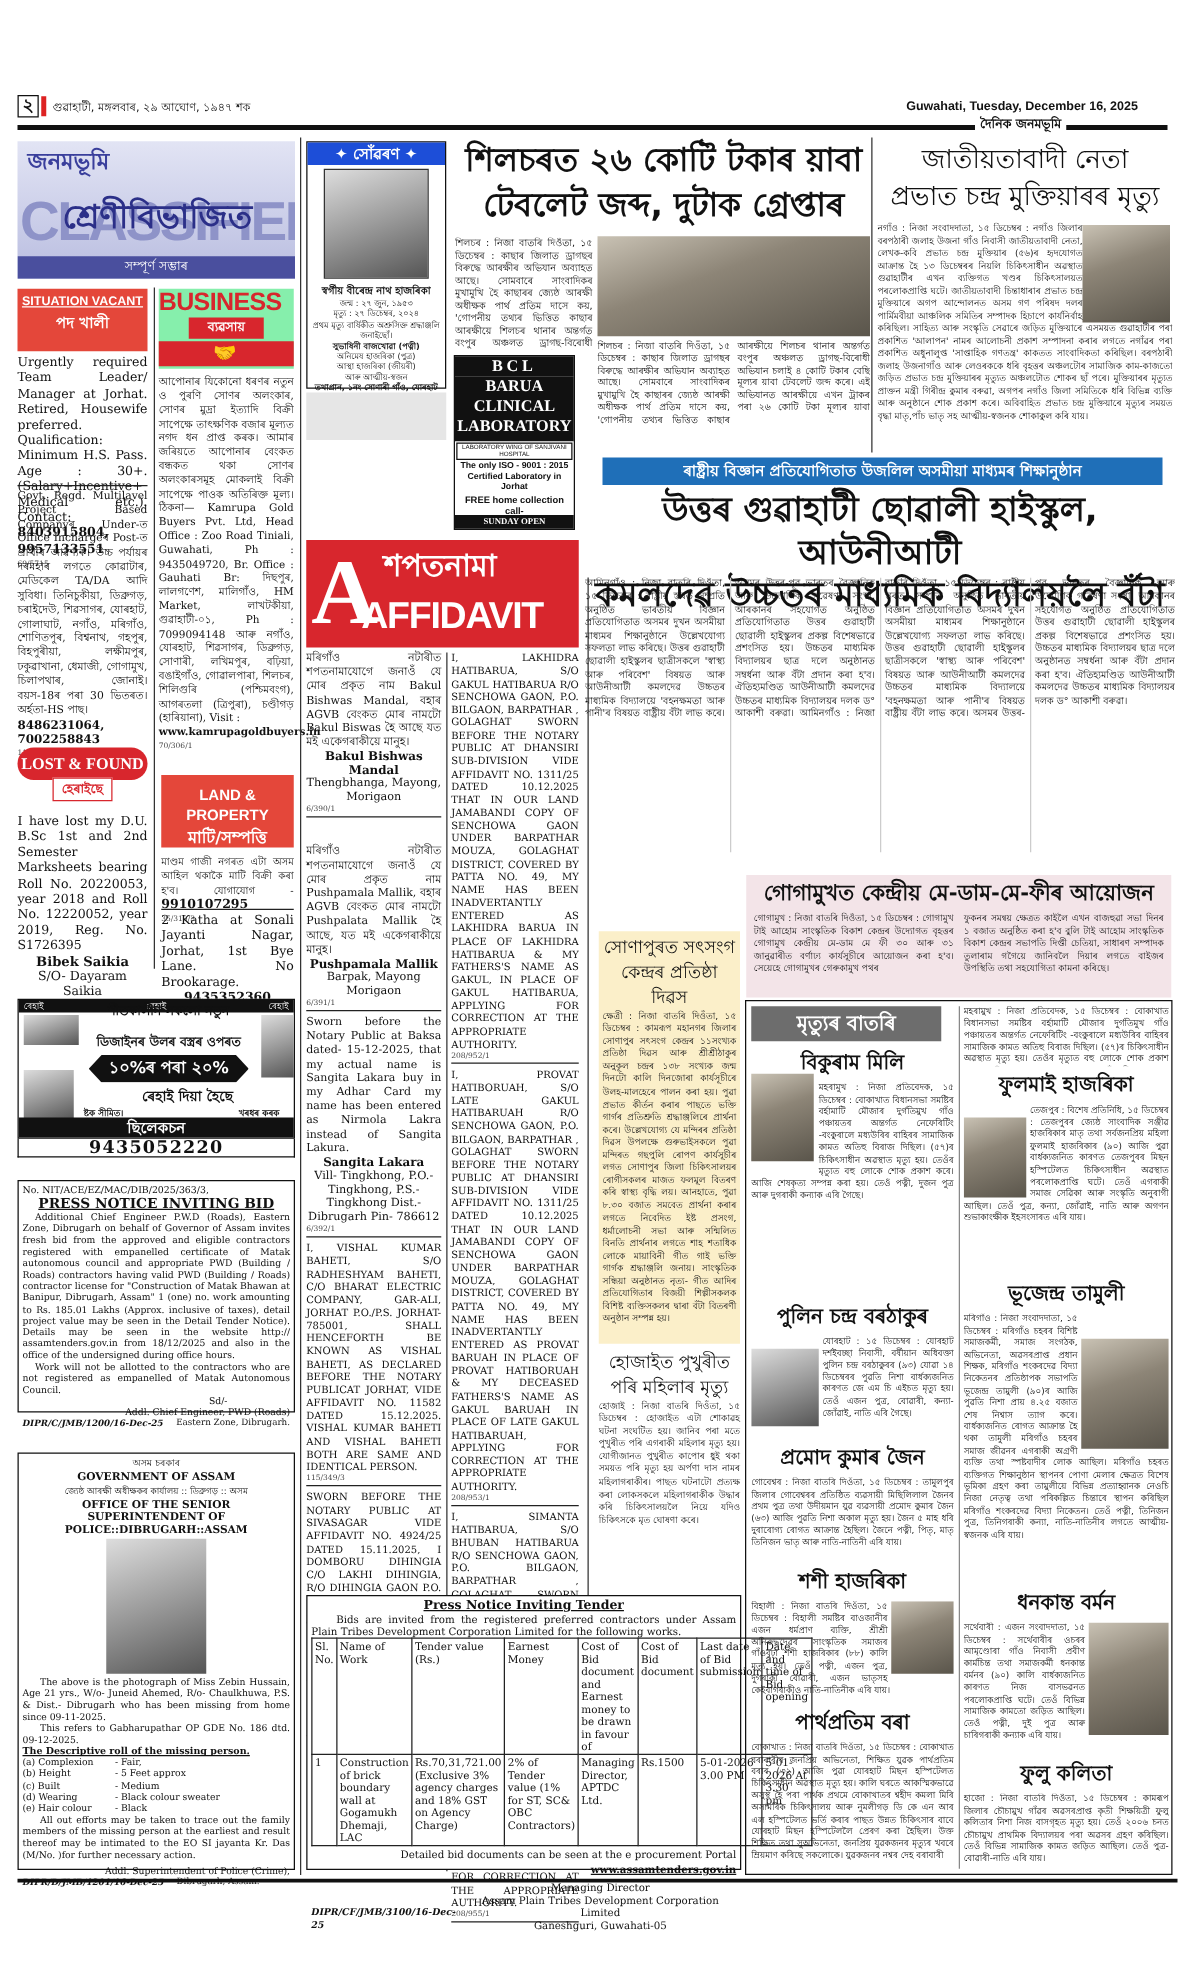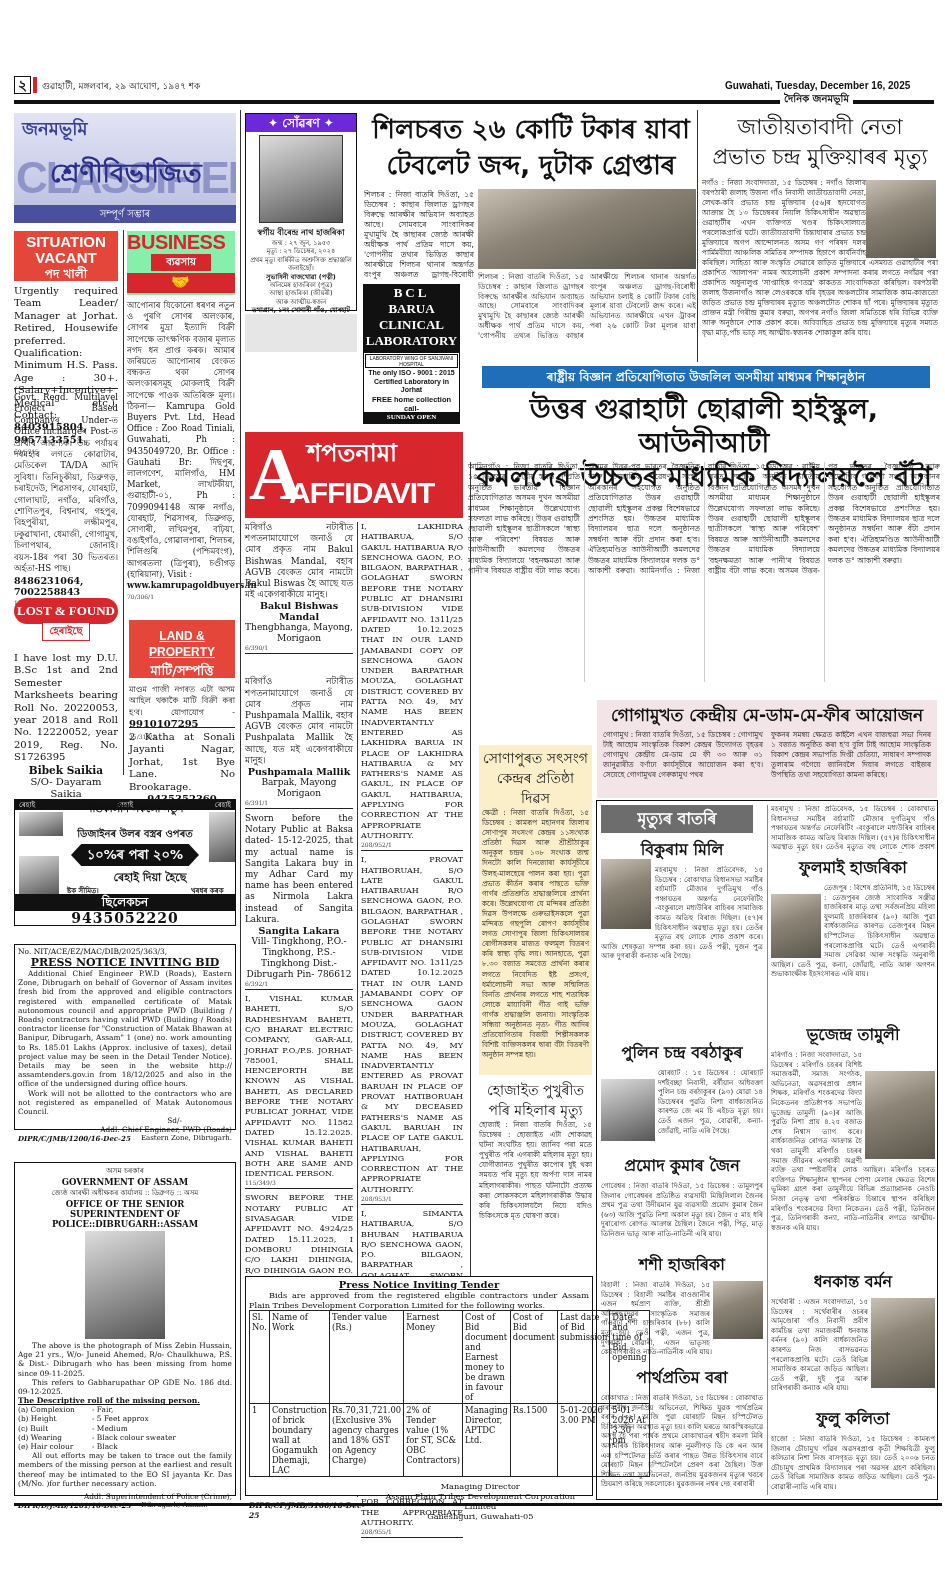--- a/index.html
+++ b/index.html
@@ -31,21 +31,21 @@
 <div class="abs" style="left:780px;top:91px;background:#fff;padding:0 4px;font:bold 10px 'DejaVu Sans',sans-serif">দৈনিক জনমভূমি</div>
 
 <div class="abs" style="left:14px;top:113px;width:222px;height:110px;background:linear-gradient(180deg,#e2e4f4,#b9bde0);overflow:hidden">
   <div class="abs" style="left:2px;top:40px;font:bold 44px 'Liberation Sans',sans-serif;color:#8e93c8;letter-spacing:-2px">CLASSIFIEDS</div>
   <div class="abs" style="left:8px;top:2px;font:bold 18px 'DejaVu Sans',sans-serif;color:#3a3f9c">জনমভূমি</div>
   <div class="abs" style="left:36px;top:40px;font:bold 26px 'DejaVu Sans',sans-serif;color:#2b2f88">শ্ৰেণীবিভাজিত</div>
   <div class="abs" style="left:0;top:92px;width:222px;height:18px;background:#4a4f9e;color:#fff;font:10px 'DejaVu Sans',sans-serif;text-align:center;line-height:18px">সম্পূৰ্ণ সম্ভাৰ</div>
 </div>
 
 <div class="abs banner-red" style="left:14px;top:231px;width:104px;height:50px">
-  <div style="font-size:15px;line-height:16px;padding-top:3px;">SITUATION VACANT</div>
+  <div style="font-size:10px;line-height:16px;padding-top:3px;text-decoration:underline">SITUATION VACANT</div>
   <div style="font:bold 12px 'DejaVu Sans',sans-serif;line-height:16px">পদ খালী</div>
 </div>
 <div class="abs tb" style="left:14px;top:285px;width:104px">
   <div>Urgently required Team Leader/ Manager at Jorhat. Retired, Housewife preferred. Qualification: Minimum H.S. Pass. Age : 30+. (Salary+Incentive+ Medical etc.). Contact:</div>
   <div class="bold">8403915804, 9957133551</div>
   <div class="sm">69/5715</div>
 </div>
 <div class="abs hr" style="left:14px;top:388px;width:104px"></div>
 <div class="abs t" style="left:14px;top:392px;width:104px;font-size:8.6px">
   <div>Govt. Regd. Multilavel Project Based Companyৰ Under-ত Office Inchargeৰ Post-ত প্ৰাৰ্থীৰ আৱশ্যক। উচ্চ পৰ্যায়ৰ দৰমহাৰ লগতে কোৱাটাৰ, মেডিকেল TA/DA আদি সুবিধা। তিনিচুকীয়া, ডিব্ৰুগড়, চৰাইদেউ, শিৱসাগৰ, যোৰহাট, গোলাঘাট, নগাঁও, মৰিগাঁও, শোণিতপুৰ, বিশ্বনাথ, গহপুৰ, বিহপুৰীয়া, লক্ষীমপুৰ, ঢকুৱাখানা, ধেমাজী, গোগামুখ, চিলাপথাৰ, জোনাই। বয়স-18ৰ পৰা 30 ভিতৰত। অৰ্হতা-HS পাছ।</div>
@@ -75,21 +75,21 @@
 <div class="abs tb" style="left:14px;top:652px;width:104px">
   <div>I have lost my D.U. B.Sc 1st and 2nd Semester Marksheets bearing Roll No. 20220053, year 2018 and Roll No. 12220052, year 2019, Reg. No. S1726395</div>
   <div class="bold ctr" style="font-size:10.5px">Bibek Saikia</div>
   <div class="ctr">S/O- Dayaram Saikia</div>
   <div class="ctr">Rongdoi Daw Gaon,</div>
   <div class="ctr" style="font-size:9px">P.O. Bahona, Jorhat-785101</div>
   <div class="sm">117/351/1</div>
 </div>
 
 <div class="abs banner-red" style="left:129px;top:620px;width:106px;height:58px">
-  <div style="font-size:12px;line-height:16px;padding-top:8px;text-decoration:underline">LAND &amp; PROPERTY</div>
+  <div style="font-size:12px;line-height:16px;padding-top:8px;">LAND &amp; PROPERTY</div>
   <div style="font:bold 13px 'DejaVu Sans',sans-serif;line-height:22px">মাটি/সম্পত্তি</div>
 </div>
 <div class="abs t" style="left:129px;top:684px;width:106px;font-size:8px">
   <span>মাণ্ডম গাজী নগৰত এটা অসম আহিল থকাকৈ মাটি বিক্ৰী কৰা হ'ব। যোগাযোগ -</span>
   <span class="bold" style="font-size:10px">9910107295</span>
   <div class="sm">35/319/3</div>
 </div>
 <div class="abs hr" style="left:129px;top:727px;width:106px"></div>
 <div class="abs tb" style="left:129px;top:731px;width:106px">
   <div>2 Katha at Sonali Jayanti Nagar, Jorhat, 1st Bye Lane. No Brookarage.</div>
@@ -164,21 +164,21 @@
   <div style="font-size:7.4px;text-align:right;margin-top:4px">Addl. Superintendent of Police (Crime),</div>
   <div style="font-size:7px;display:flex;gap:10px">
       <i class="bold">DIPR/D/JMB/1201/16-Dec-25</i>
       <span>Dibrugarh, Assam.</span>
     </div>
 </div>
 
 <div class="vline" style="left:240px;top:110px;height:1390px"></div>
 
 <div class="abs" style="left:245px;top:113px;width:112px;height:198px;border:1px solid #111">
-  <div class="head-bn" style="background:#6d28d9;color:#fff;font-size:12px;line-height:18px">
+  <div class="head-bn" style="background:#1d4ed8;color:#fff;font-size:12px;line-height:18px">
     <span>✦</span> <span>সোঁৱৰণ</span> <span>✦</span>
   </div>
   <div class="photo-bw" style="width:84px;height:88px;margin:3px auto;border:1px solid #333"></div>
   <div class="ctr" style="font:bold 8px 'DejaVu Sans',sans-serif">স্বৰ্গীয় বীৰেন্দ্ৰ নাথ হাজৰিকা</div>
   <div class="ctr" style="font:6.5px 'DejaVu Sans',sans-serif;line-height:8.4px">
     <div>জন্ম : ২৭ জুন, ১৯৫৩</div>
     <div>মৃত্যু : ২৭ ডিচেম্বৰ, ২০২৪</div>
     <div>প্ৰথম মৃত্যু বাৰ্ষিকীত অশ্ৰুসিক্ত শ্ৰদ্ধাঞ্জলি জনাইছোঁ।</div>
     <div class="bold">সুভাষিনী বাজখোৱা (পত্নী)</div>
     <div>অনিমেষ হাজৰিকা (পুত্ৰ)</div>
@@ -301,21 +301,21 @@
 <div class="abs" style="left:479px;top:1080px;width:113px;height:200px">
   <div class="head-bn" style="font-size:14px;line-height:20px;font-weight:normal">
     <div>হোজাইত পুখুৰীত</div>
     <div>পৰি মহিলাৰ মৃত্যু</div>
   </div>
   <div class="t" style="font:7.2px/10.1px 'DejaVu Sans',sans-serif">হোজাই : নিজা বাতৰি দিওঁতা, ১৫ ডিচেম্বৰ : হোজাইত এটা শোকাৱহ ঘটনা সংঘটিত হয়। জানিব পৰা মতে পুখুৰীত পৰি এগৰাকী মহিলাৰ মৃত্যু হয়। যোগীজানত পুখুৰীত কাপোৰ ধুই থকা সময়ত পৰি মৃত্যু হয় অৰ্পণা দাস নামৰ মহিলাগৰাকীৰ। পাছত ঘটনাটো প্ৰত্যক্ষ কৰা লোকসকলে মহিলাগৰাকীক উদ্ধাৰ কৰি চিকিৎসালয়লৈ নিয়ে যদিও চিকিৎসকে মৃত ঘোষণা কৰে।</div>
 </div>
 
 <div class="abs" style="left:245px;top:1276px;width:348px;height:220px;border:1px solid #111;padding:2px 3px;background:#fff">
   <div class="ctr bold" style="font-size:10px;text-decoration:underline">Press Notice Inviting Tender</div>
-  <div class="t" style="font-size:8.2px;line-height:10px;text-indent:20px">Bids are approved from the registered eligible contractors under Assam Plain Tribes Development Corporation Limited for the following works.</div>
+  <div class="t" style="font-size:8.2px;line-height:10px;text-indent:20px">Bids are invited from the registered preferred contractors under Assam Plain Tribes Development Corporation Limited for the following works.</div>
   <table class="tender">
     <thead>
         <tr id="tender-head">
           <td>Sl. No.</td>
           <td>Name of Work</td>
           <td>Tender value (Rs.)</td>
           <td>Earnest Money</td>
           <td>Cost of Bid document and Earnest money to be drawn in favour of</td>
           <td>Cost of Bid document</td>
           <td>Last date of Bid submission</td>
@@ -328,20 +328,21 @@
           <td>Construction of brick boundary wall at Gogamukh Dhemaji, LAC</td>
           <td>Rs.70,31,721.00 (Exclusive 3% agency charges and 18% GST on Agency Charge)</td>
           <td>2% of Tender value (1% for ST, SC&amp; OBC Contractors)</td>
           <td>Managing Director, APTDC Ltd.</td>
           <td>Rs.1500</td>
           <td>5-01-2026 3.00 PM</td>
           <td>5-01-2026 At 3.30 pm</td>
         </tr>
       </tbody>
   </table>
+  <div style="font-size:8.2px;line-height:12px;text-align:right"><span>Detailed bid documents can be seen at the e procurement Portal</span> <b style="text-decoration:underline">www.assamtenders.gov.in</b></div>
   <div style="display:flex;justify-content:space-between;align-items:flex-end;font-size:8.2px;line-height:10px;margin-top:4px">
     <i class="bold" style="font-size:7.5px">DIPR/CF/JMB/3100/16-Dec-25</i>
     <div class="ctr">
       <div>Managing Director</div>
       <div>Assam Plain Tribes Development Corporation Limited</div>
       <div>Ganeshguri, Guwahati-05</div>
     </div>
   </div>
 </div>
 

